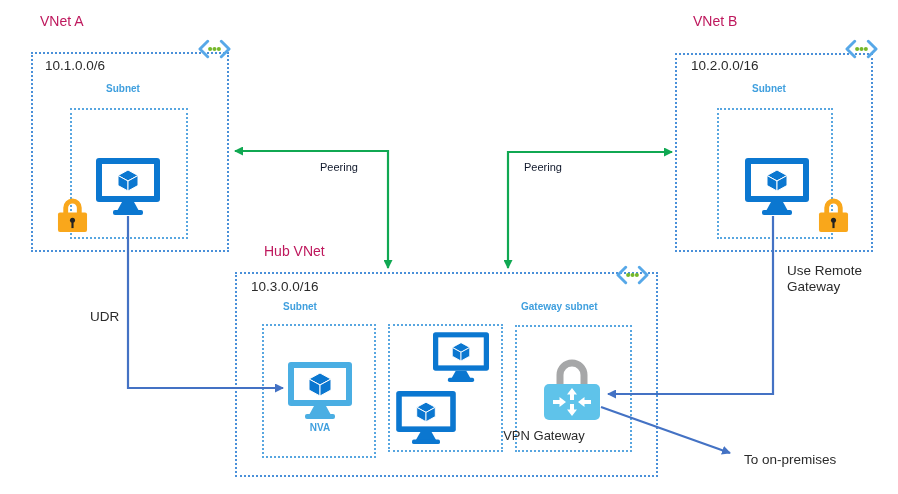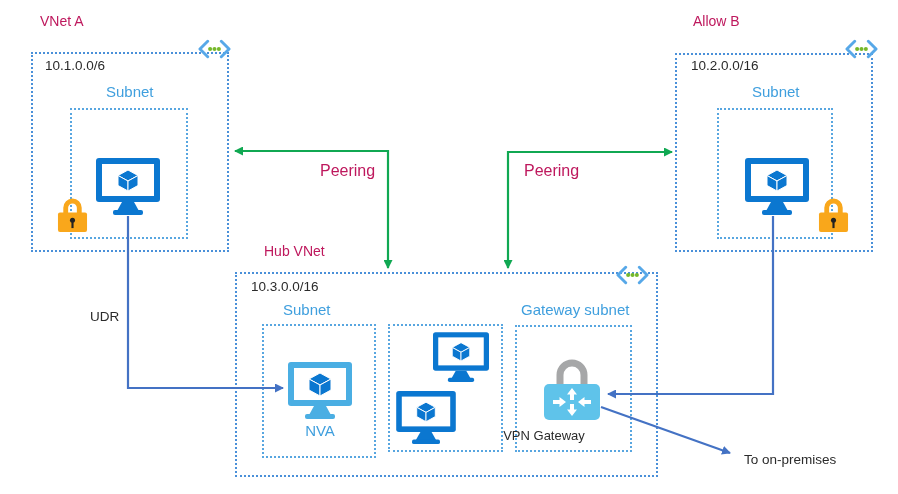--- a/index.html
+++ b/index.html
@@ -6,23 +6,23 @@
   #canvas{
     position:relative;width:898px;height:494px;background:#fff;overflow:hidden;
     font-family:"Liberation Sans","DejaVu Sans",sans-serif;
   }
   .box{position:absolute;box-sizing:border-box;background:transparent;}
   .vnet-box{border:2px dotted #4a90d9;}
   .subnet-box{border:2px dotted #58a6e0;}
   .lbl{position:absolute;white-space:nowrap;line-height:1.2;}
   .lbl.wrap{white-space:normal;}
   .title-blue{color:#be185d;font-size:14px;}
-  .subnet-blue{color:#3f9fde;font-size:15px;}
+  .subnet-blue{color:#3f9fde;font-size:10px;font-weight:bold;}
   .black-lbl{color:#2b2b2b;font-size:13.5px;}
-  .green-lbl{color:#be185d;font-size:16px;}
+  .green-lbl{color:#0f172a;font-size:11px;}
   .icon{position:absolute;}
   svg{display:block;}
   #connectors{position:absolute;left:0;top:0;z-index:3;pointer-events:none;} .z4{z-index:4;}
   .center{text-align:center;}
 </style>
 </head>
 <body>
 
 <div id="canvas">
 
@@ -187,29 +187,30 @@
         <path d="M23 44 L16.5 39 L16.5 42 L10 42 L10 46 L16.5 46 L16.5 49 Z"></path>
         <path d="M35 44 L41.5 39 L41.5 42 L48 42 L48 46 L41.5 46 L41.5 49 Z"></path>
       </g>
     </svg>
   </div>
 
   <div class="lbl title-blue z4" style="left:40px;top:13px;">VNet A</div>
   <div class="lbl black-lbl z4" style="left:45px;top:58px;">10.1.0.0/6</div>
   <div class="lbl subnet-blue z4" style="left:106px;top:83px;">Subnet</div>
 
-  <div class="lbl title-blue z4" style="left:693px;top:13px;">Allow B</div>
+  <div class="lbl title-blue z4" style="left:693px;top:13px;">VNet B</div>
   <div class="lbl black-lbl z4" style="left:691px;top:58px;">10.2.0.0/16</div>
   <div class="lbl subnet-blue z4" style="left:752px;top:83px;">Subnet</div>
 
   <div class="lbl title-blue z4" style="left:264px;top:243px;">Hub VNet</div>
   <div class="lbl black-lbl z4" style="left:251px;top:279px;">10.3.0.0/16</div>
   <div class="lbl subnet-blue z4" style="left:283px;top:301px;">Subnet</div>
   <div class="lbl subnet-blue z4" style="left:521px;top:301px;">Gateway subnet</div>
   <div class="lbl subnet-blue z4 center" style="left:288px;top:422px;width:64px;">NVA</div>
   <div class="lbl black-lbl z4 center" style="left:490px;top:428px;width:108px;font-size:13px;">VPN Gateway</div>
 
   <div class="lbl green-lbl z4" style="left:320px;top:161px;">Peering</div>
   <div class="lbl green-lbl z4" style="left:524px;top:161px;">Peering</div>
   <div class="lbl black-lbl z4" style="left:90px;top:309px;">UDR</div>
+  <div class="lbl black-lbl wrap z4" style="left:787px;top:263px;width:92px;">Use Remote Gateway</div>
   <div class="lbl black-lbl z4" style="left:744px;top:452px;">To on-premises</div>
 
 </div>
 
 </body></html>

